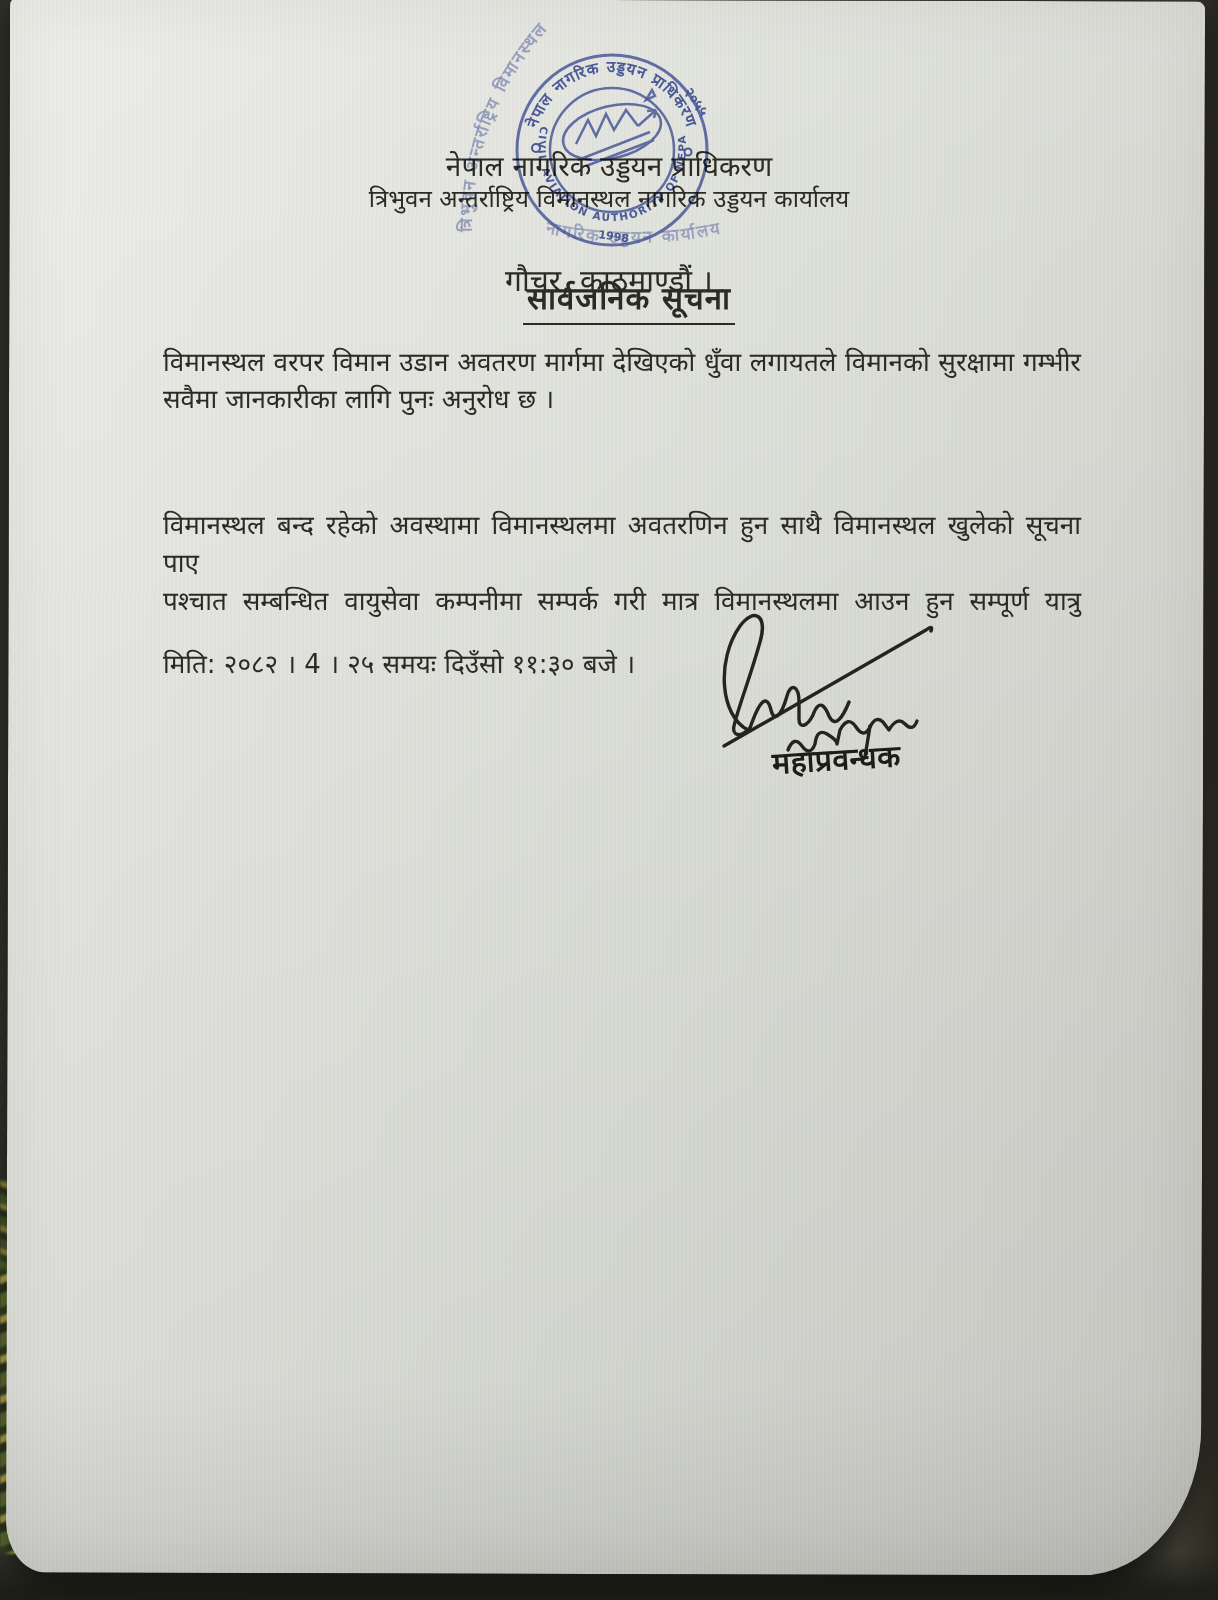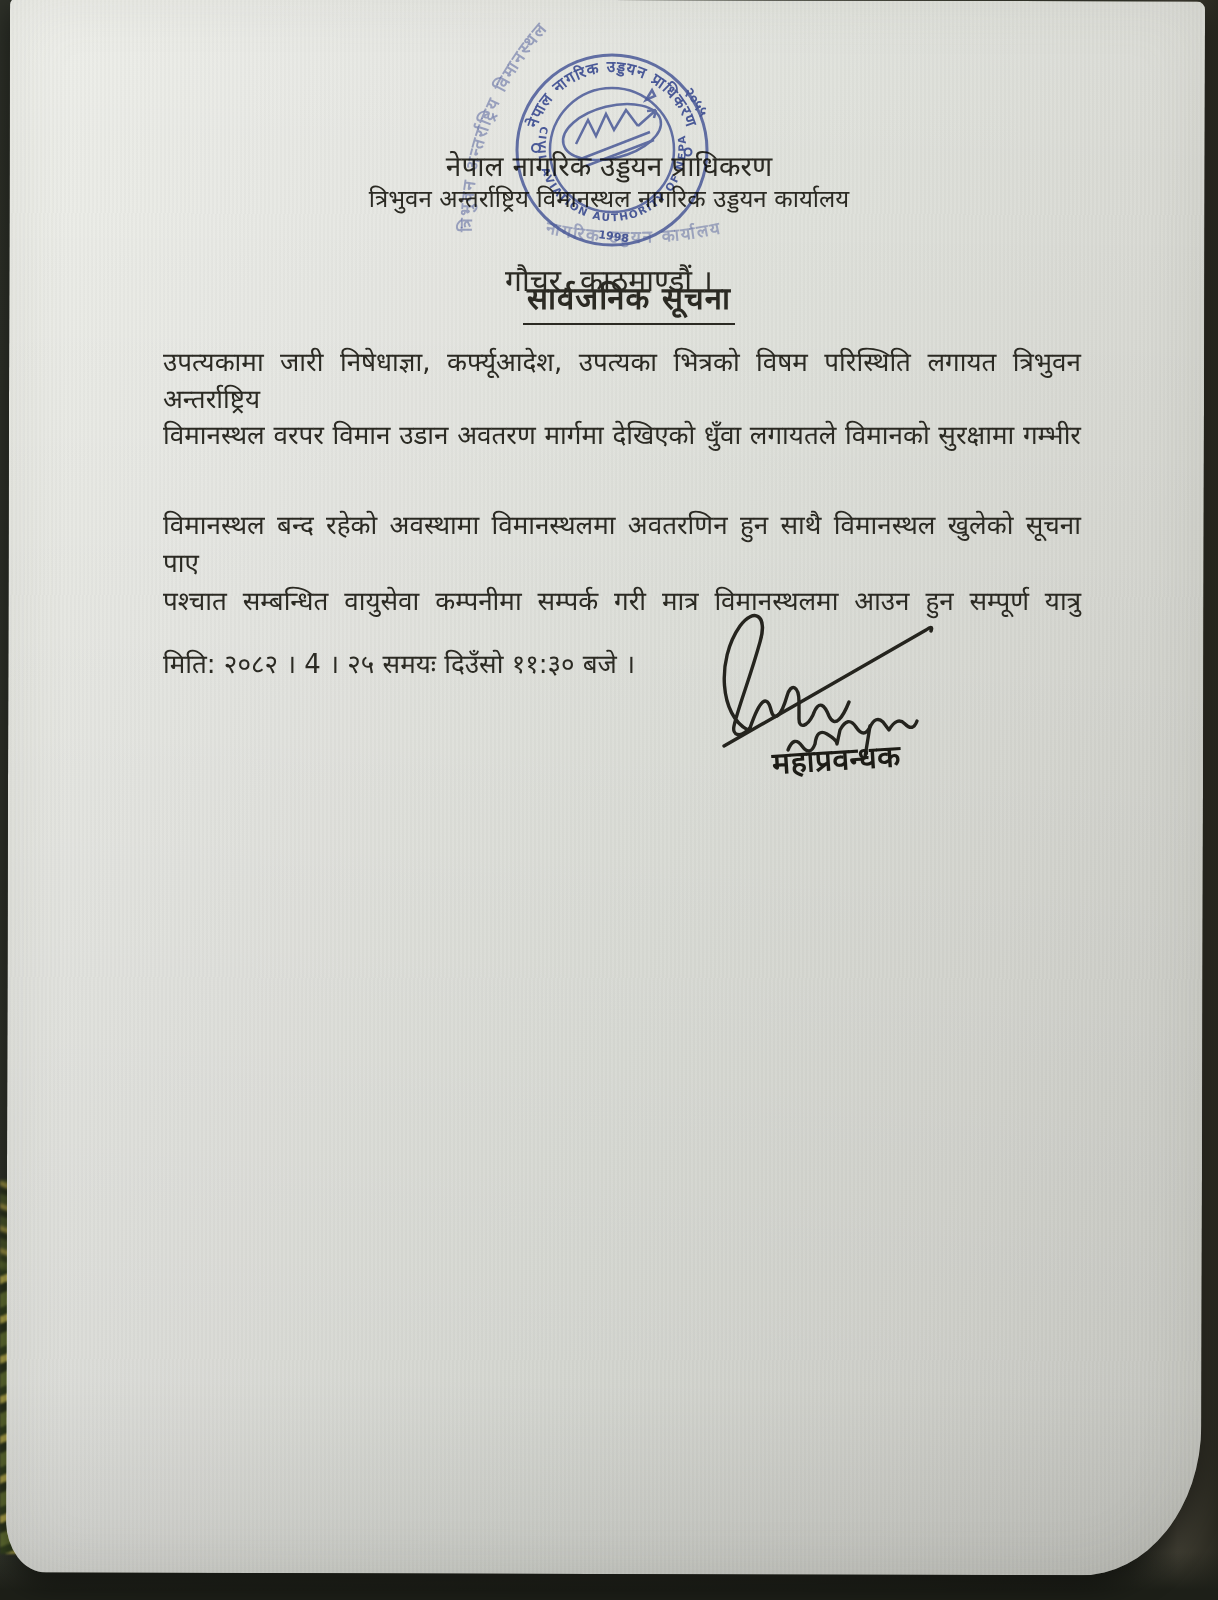--- a/index.html
+++ b/index.html
@@ -112,22 +112,22 @@
           <textPath href="#bigArcBottom" startOffset="50%" text-anchor="middle">नागरिक उड्डयन कार्यालय</textPath>
         </text>
       </svg>
     </div>
 
     <div class="title-wrap">
       <span class="notice-title">सार्वजनिक सूचना</span>
     </div>
 
     <div class="bodypara para1">
-      <div class="jline">उपत्यकामा जारी निषेधाज्ञा, कर्फ्यूआदेश, उपत्यका भित्रको विषम परिस्थिति लगायत त्रिभुवन अन्तर्राष्ट्रिय</div>
       <div class="jline">विमानस्थल वरपर विमान उडान अवतरण मार्गमा देखिएको धुँवा लगायतले विमानको सुरक्षामा गम्भीर</div>
+      <div class="lline">सवैमा जानकारीका लागि पुनः अनुरोध छ ।</div>
     </div>
 
     <div class="bodypara para2">
       <div class="jline">विमानस्थल बन्द रहेको अवस्थामा विमानस्थलमा अवतरणिन हुन साथै विमानस्थल खुलेको सूचना पाए</div>
       <div class="jline">पश्चात सम्बन्धित वायुसेवा कम्पनीमा सम्पर्क गरी मात्र विमानस्थलमा आउन हुन सम्पूर्ण यात्रु</div>
     </div>
 
     <div class="dateline">मिति: २०८२ । 4 । २५ समयः दिउँसो ११:३० बजे ।</div>
 
     <div class="signature">

